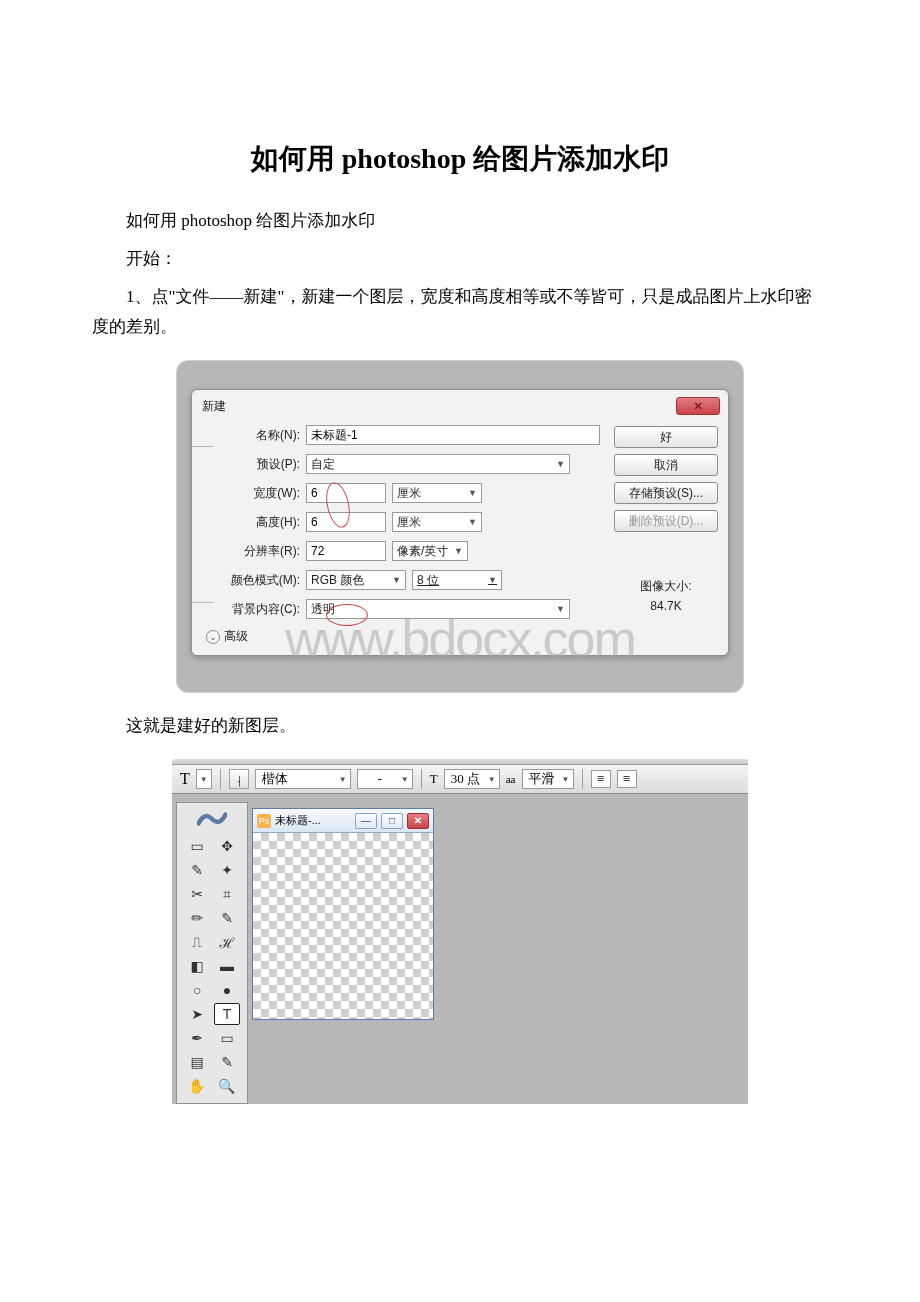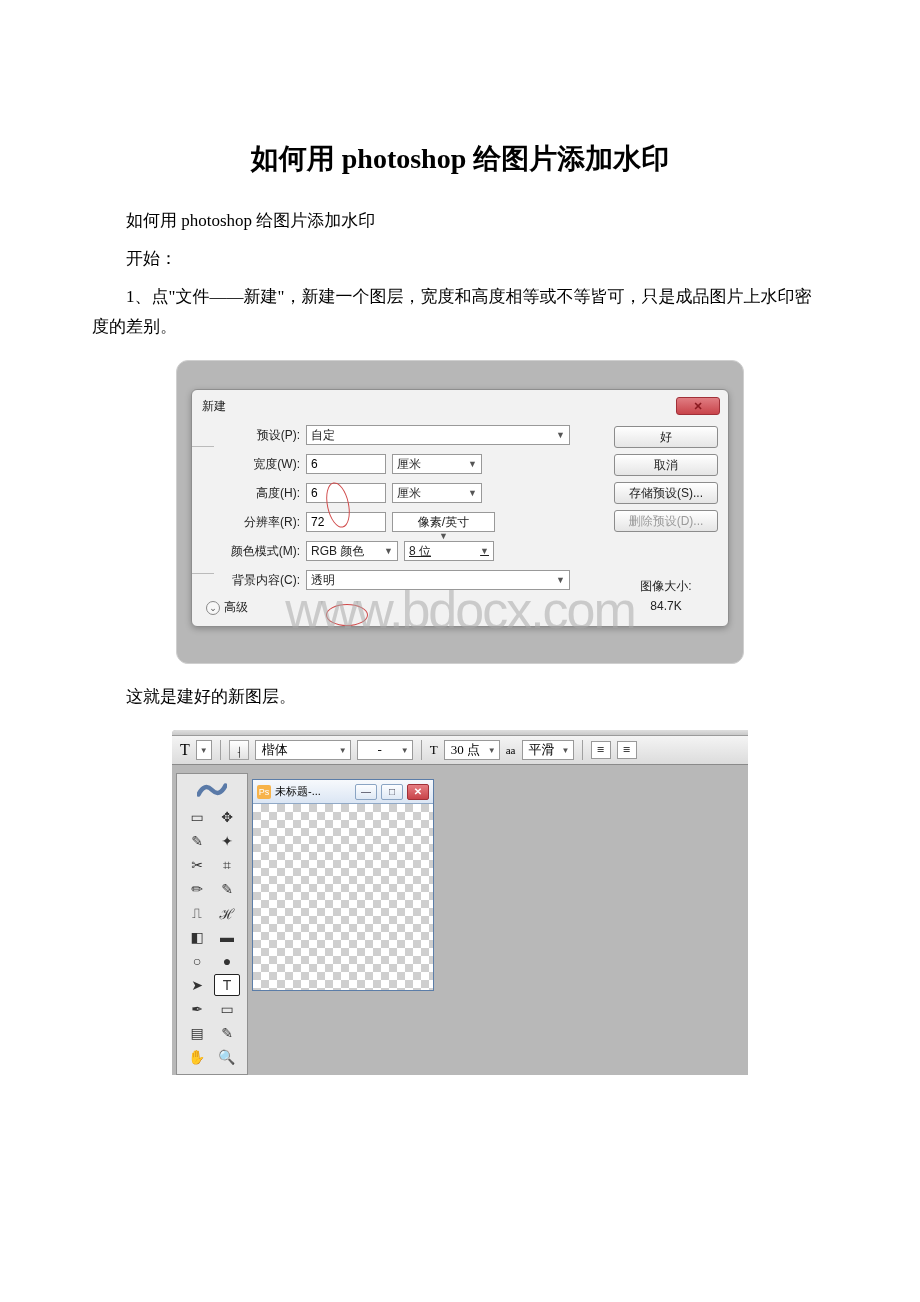--- a/index.html
+++ b/index.html
@@ -286,20 +286,24 @@
   <div class="dlg">
     <div class="dlg-head">
       <span class="dlg-title">新建</span>
       <span class="dlg-close">✕</span>
     </div>
     <div class="dlg-body">
       <span class="dash-top"></span>
           <span class="dash-bot"></span>
       <div class="form-col">
 
+        <div class="row wide">
+          <span class="row-label">名称(N):</span>
+          <input class="row-input" value="未标题-1" style="">
+        </div>
 
         <div class="row preset">
           <span class="row-label">预设(P):</span>
           <div class="row-select" style="position:relative;flex:1;margin-right:30px;display:flex;align-items:center;">
             <span style="flex:1">自定</span>
             <span style="font-size:9px;color:#555;">▼</span>
           </div>
         </div>
 
         <div class="row num" style="position:relative;">
@@ -316,29 +320,29 @@
           <input class="row-input" value="6" style="">
           <div class="row-select" style="width:90px;margin-left:6px;display:flex;align-items:center;">
             <span style="flex:1">厘米</span>
             <span style="font-size:9px;color:#555;">▼</span>
           </div>
         </div>
 
         <div class="row num">
           <span class="row-label">分辨率(R):</span>
           <input class="row-input" value="72" style="">
-          <div class="row-select" style="width:103px;margin-left:6px;display:flex;align-items:center;flex-direction:column;">
+          <div class="row-select" style="width:76px;margin-left:6px;display:flex;align-items:center;">
             <span style="flex:1">像素/英寸</span>
             <span style="font-size:9px;color:#555;">▼</span>
           </div>
         </div>
 
         <div class="row mode">
           <span class="row-label">颜色模式(M):</span>
-          <div class="row-select first" style="width:92px;display:flex;align-items:center;">
+          <div class="row-select first" style="width:100px;display:flex;align-items:center;">
             <span style="flex:1">RGB 颜色</span>
             <span style="font-size:9px;color:#555;">▼</span>
           </div>
           <div class="row-select second" style="width:90px;margin-left:6px;display:flex;align-items:center;text-decoration:underline;">
             <span style="flex:1">8 位</span>
             <span style="font-size:9px;color:#555;">▼</span>
           </div>
         </div>
 
         <div class="row bg">

